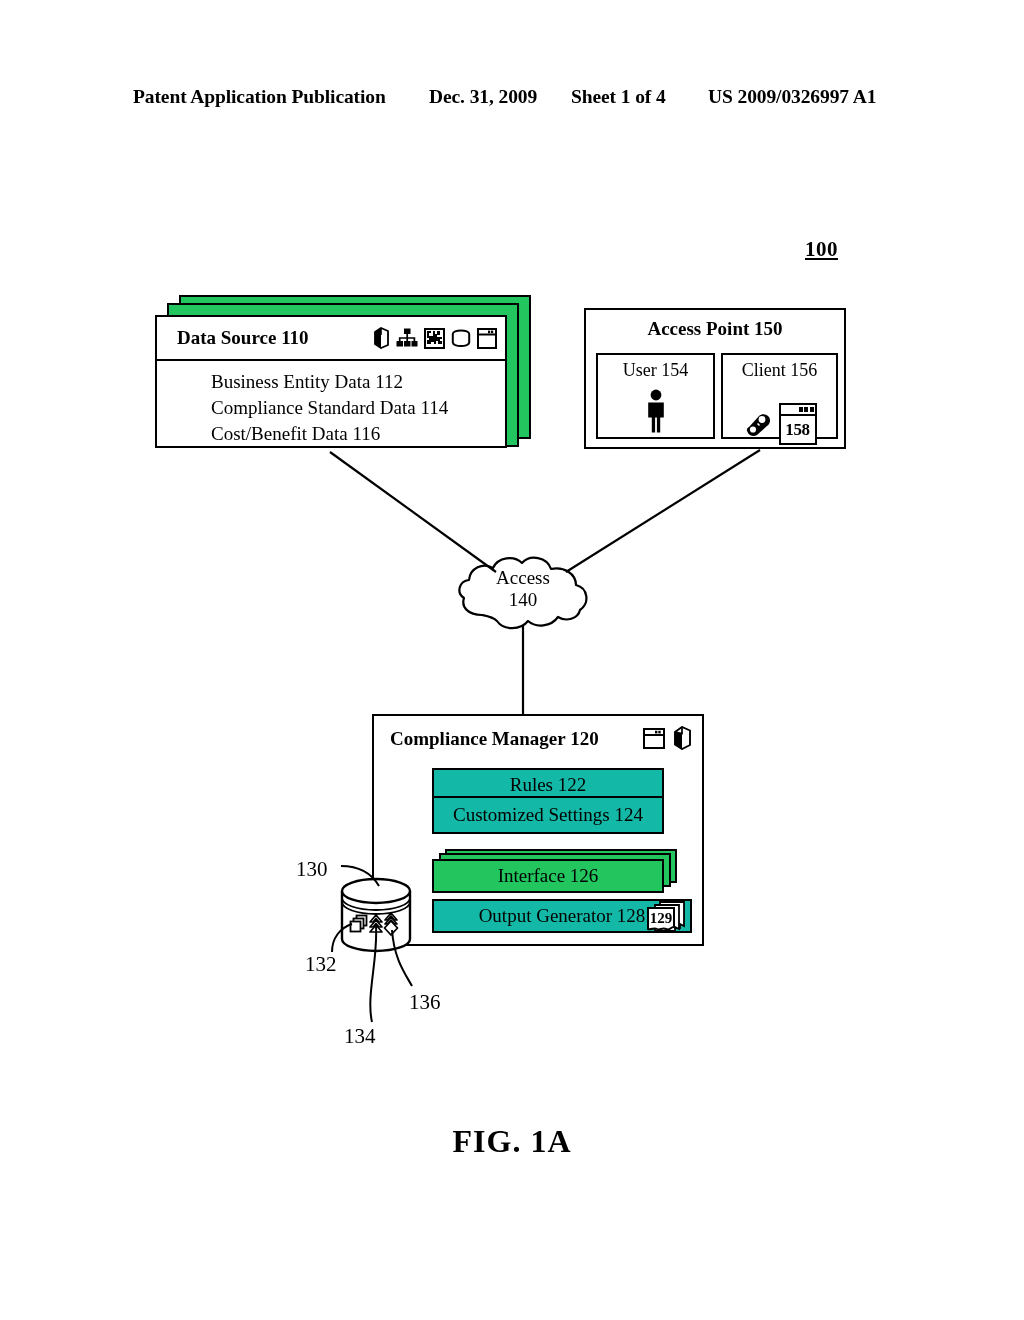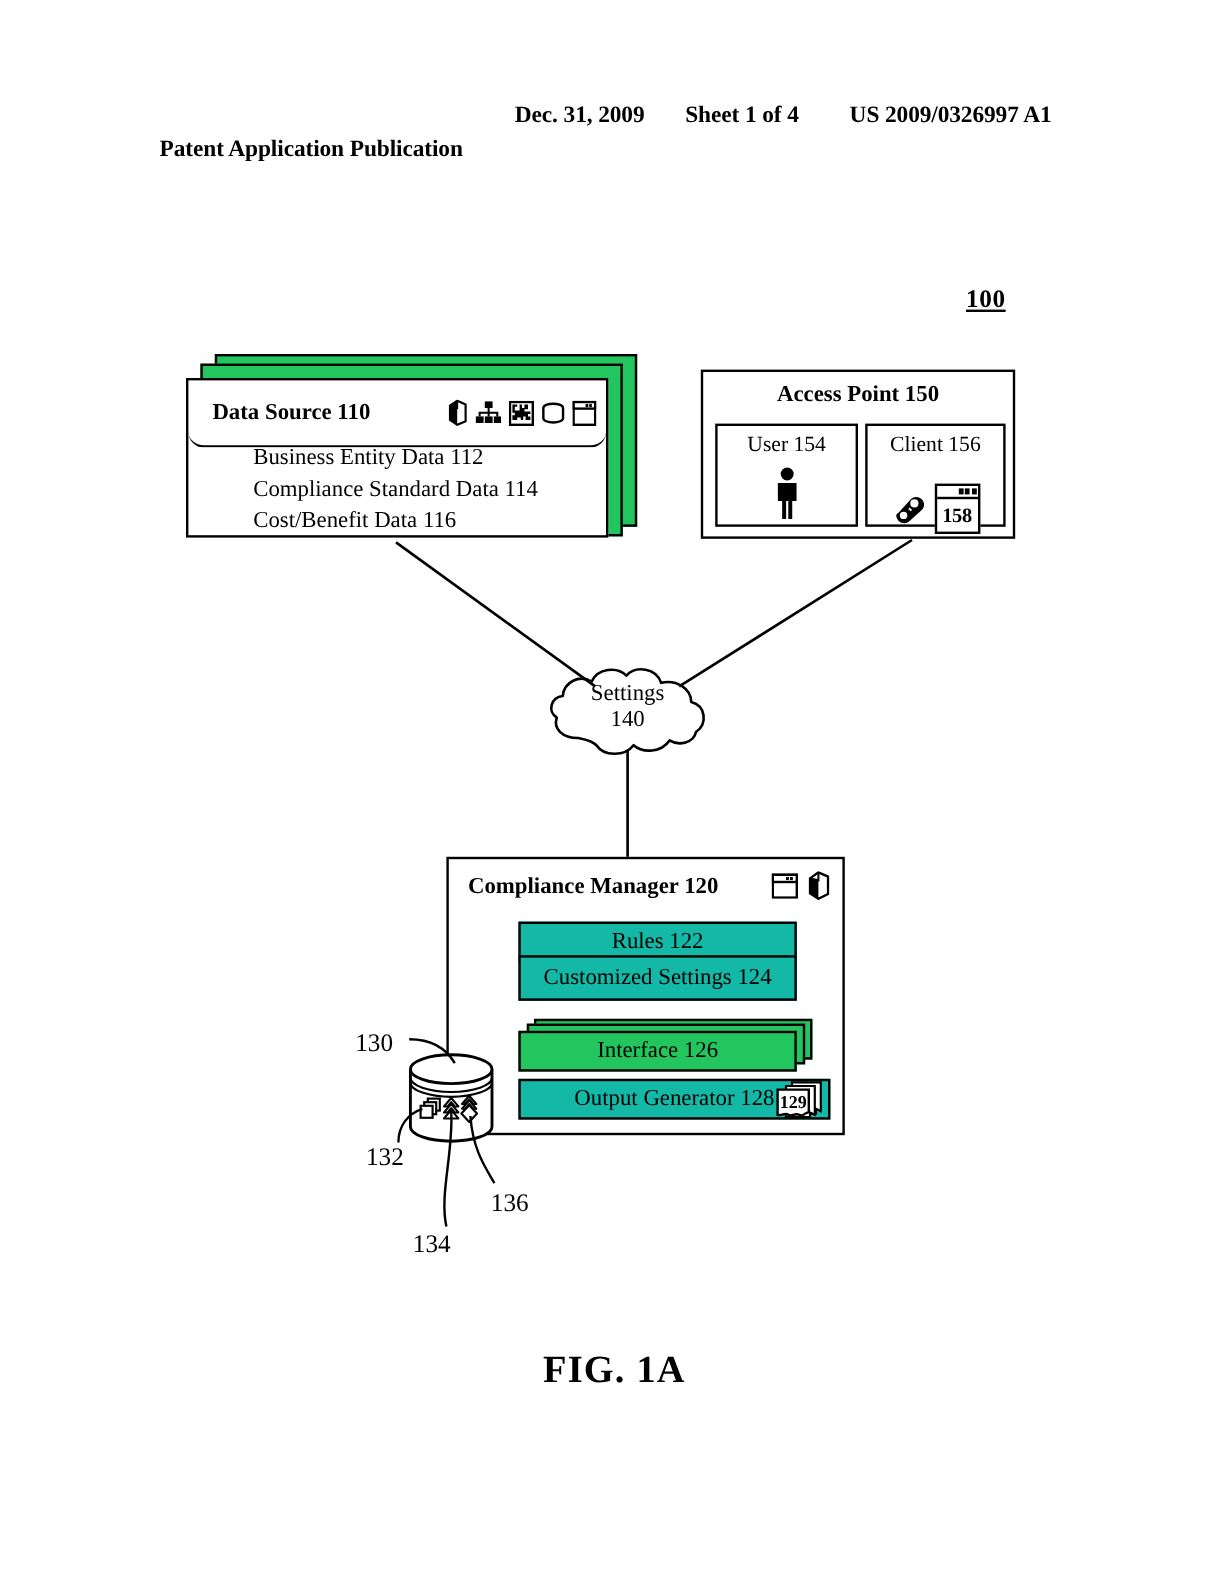--- a/index.html
+++ b/index.html
@@ -26,21 +26,21 @@
     height: 30px;
     display: flex;
     flex-direction: row;
     align-items: baseline;
     font-family: "Liberation Serif", "DejaVu Serif", serif;
     font-weight: bold;
     font-size: 19.5px;
     letter-spacing: -0.1px;
     white-space: nowrap;
   }
-  #page-header .hdr-pub   { position: absolute; left: 133px; margin-top: 28px; }
+  #page-header .hdr-pub   { position: absolute; left: 133px; }
   #page-header .hdr-date  { position: absolute; left: 429px; }
   #page-header .hdr-sheet { position: absolute; left: 571px; }
   #page-header .hdr-num   { position: absolute; left: 708px; }
 
   
   #fig-ref-100 {
     position: absolute;
     left: 805px;
     top: 237px;
     font-size: 21px;
@@ -76,24 +76,24 @@
     box-sizing: border-box;
     text-align: right;
   }
 
   
   #data-source-group { position: absolute; left: 155px; top: 295px; width: 380px; height: 160px; }
   #ds-shadow-2 { left: 24px;  top: 0px;  width: 352px; height: 144px; z-index: 1; }
   #ds-shadow-1 { left: 12px;  top: 8px;  width: 352px; height: 144px; z-index: 2; }
   #ds-main     { left: 0px;   top: 20px; width: 352px; height: 133px; z-index: 3; }
   #ds-title-row {
-    position: absolute; left: 0; top: 0; width: 100%; height: 56px;
+    position: absolute; left: 0; top: 0; width: 100%; height: 44px;
     border-bottom: 2px solid #000;
     box-sizing: border-box;
-    display: flex; align-items: center; border-radius: 13px;
+    display: flex; align-items: center;
   }
   #ds-title {
     font-weight: bold; font-size: 19px; margin-left: 20px; white-space: nowrap;
   }
   #ds-icons {
     position: absolute; right: 8px; top: 50%; transform: translateY(-50%);
     display: flex; align-items: center; gap: 6px;
   }
   #ds-body {
     position: absolute; left: 0; top: 44px; width: 100%;
@@ -323,21 +323,21 @@
              C46 4 62 2 70 10
              C78 1 95 4 99 16
              C112 13 124 21 124 32
              C136 35 138 50 128 57
              C126 66 114 69 106 64
              C99 74 84 75 76 68
              C68 78 51 77 45 68
              C41 64 35 63 30 62 Z" fill="#ffffff" stroke="#000000" stroke-width="2.2" stroke-linejoin="round"></path>
   </svg>
   <div class="cloud-text">
-    <div>Settings</div>
+    <div>Access</div>
     <div>140</div>
   </div>
 </div>
 
 <div class="box" id="compliance-manager">
   <div id="cm-title">Compliance Manager 120</div>
   <div id="cm-icons">
     <svg width="22" height="22" viewBox="0 0 22 22">
       <rect x="1" y="2" width="20" height="19" fill="#fff" stroke="#000" stroke-width="2"></rect>
       <rect x="1" y="2" width="20" height="6" fill="#fff" stroke="#000" stroke-width="2"></rect>

